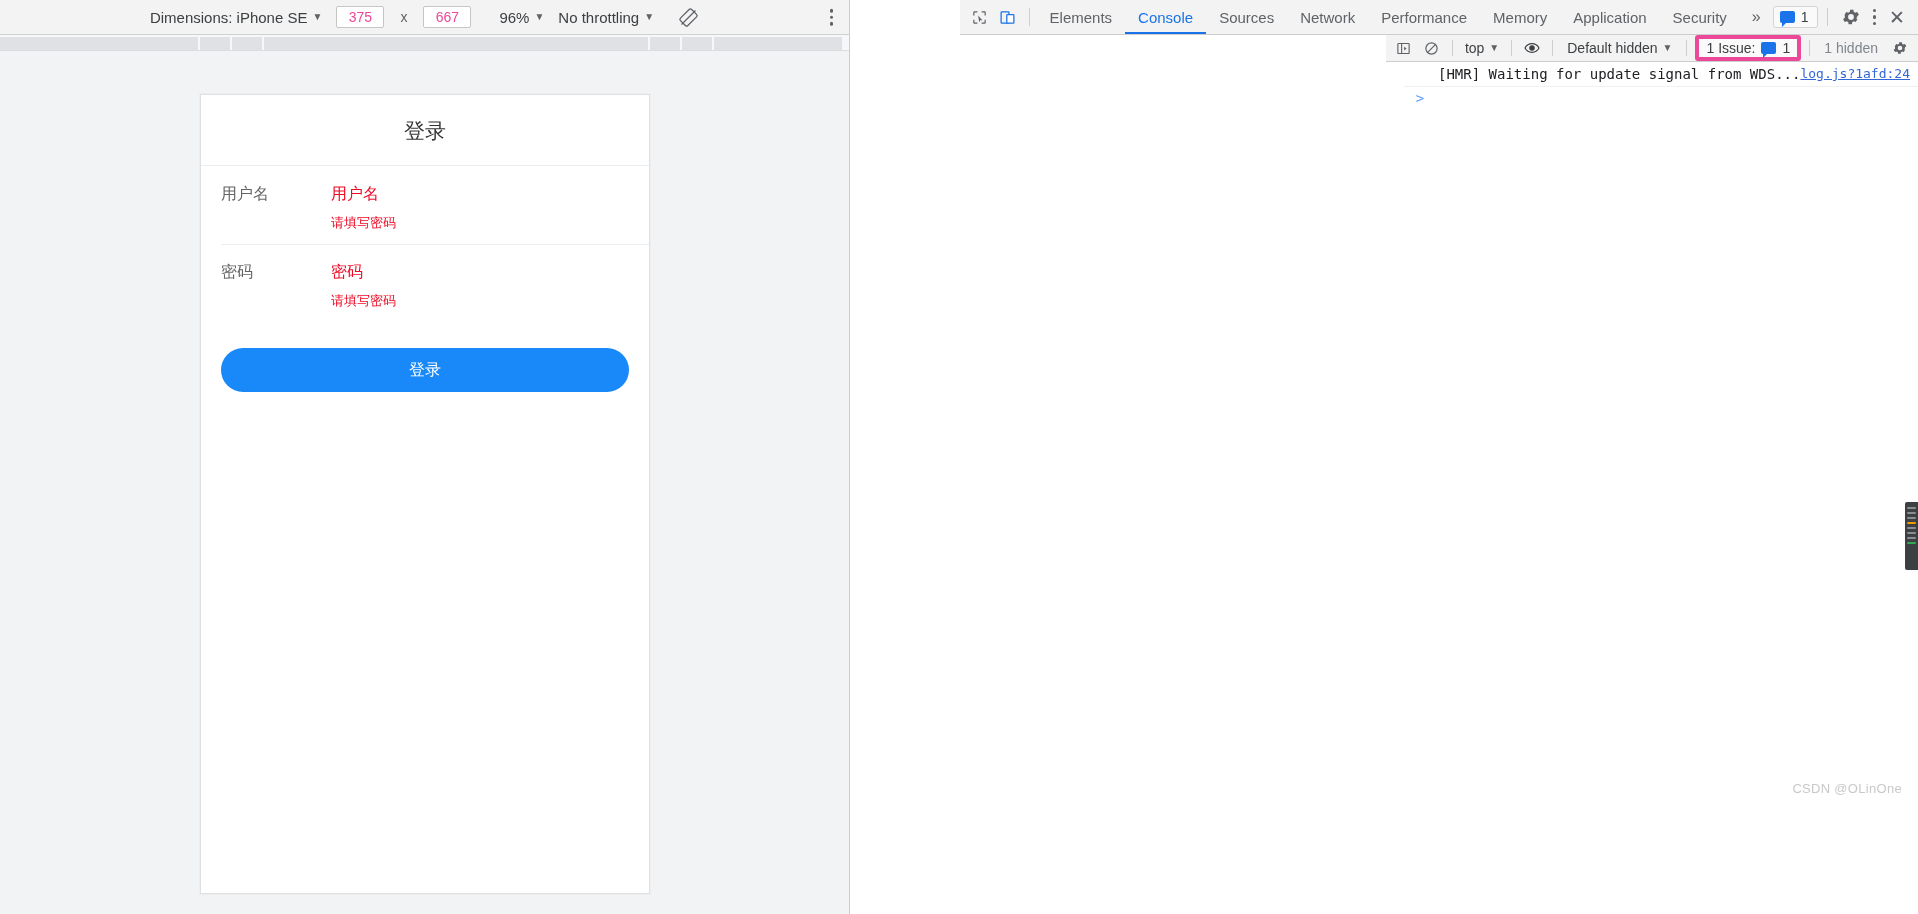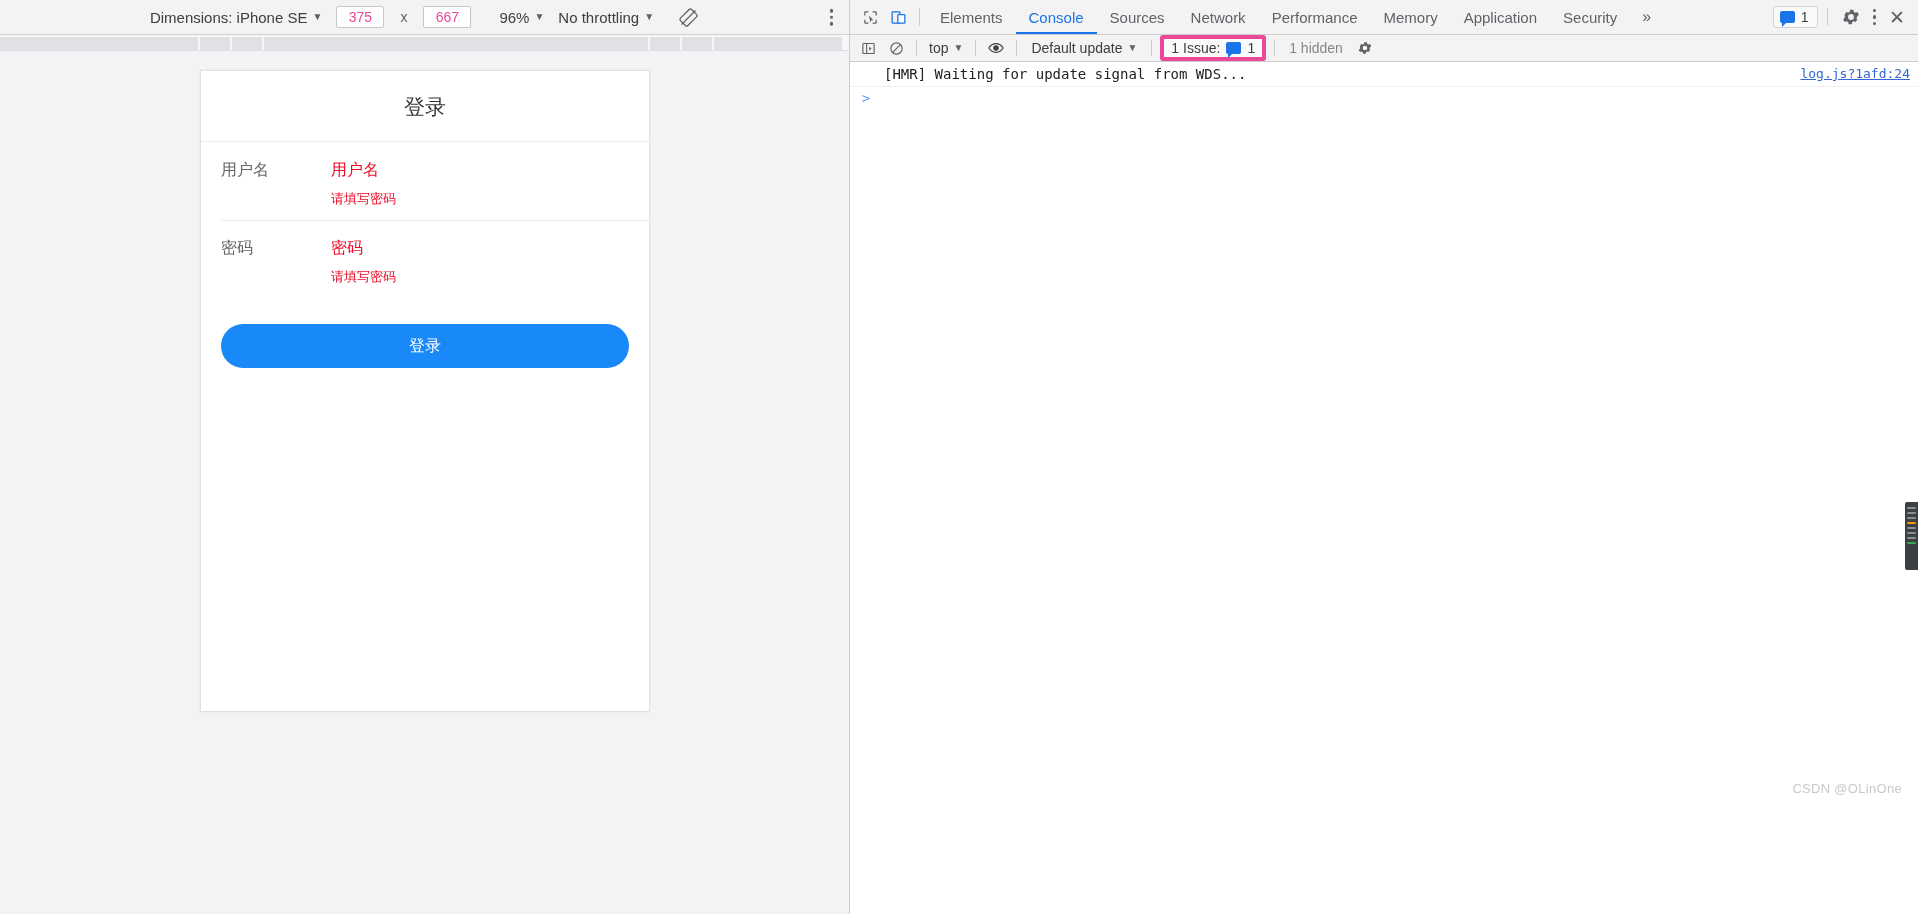--- a/index.html
+++ b/index.html
@@ -57,22 +57,22 @@
   .ruler-seg { height: 13px; background: #dfe1e5; border-right: 2px solid #f6f7f8; }
 
   
   .device-stage {
     flex: 1; position: relative;
     background: linear-gradient(#f1f3f4, #f1f3f4);
     overflow: hidden;
   }
   .device-frame {
     position: absolute;
-    left: 200px; top: 19px;
-    width: 450px; height: 642px;
+    left: 200px; top: 43px;
+    width: 450px; height: 800px;
     background: #ffffff;
     border: 1px solid #e0e0e0;
     box-shadow: 0 0 0 1px rgba(0,0,0,0.02);
     overflow: hidden;
   }
 
   
   .m-page { width: 100%; height: 100%; background: #fff; }
   .m-title {
     text-align: center;
@@ -123,20 +123,21 @@
     margin-left: 119px;
     font-family: "DejaVu Sans", "Liberation Sans", sans-serif;
   }
 
   
   .devtools {
     width: 1068px; height: 804px;
     background: #ffffff;
     display: flex; flex-direction: column;
     position: relative;
+    align-items: flex-end;
   }
   .tabbar {
     height: 35px; min-height: 35px;
     background: #f3f3f3;
     border-bottom: 1px solid #cdcdcd;
     display: flex; align-items: center;
     padding-left: 6px;
     font-size: 15px;
   }
   .tb-icon {
@@ -383,21 +384,21 @@
       </div>
       <div class="ct-sep"></div>
       <div class="ct-btn">
         <svg width="16" height="16" viewBox="0 0 24 24" fill="none" stroke="#3c4043" stroke-width="1.7">
           <path d="M1.5 12S5 5.5 12 5.5 22.5 12 22.5 12 19 18.5 12 18.5 1.5 12 1.5 12z"></path>
           <circle cx="12" cy="12" r="3.3" fill="#3c4043"></circle>
         </svg>
       </div>
       <div class="ct-sep"></div>
       <div class="levels">
-        <span>Default update</span>
+        <span>Default hidden</span>
         <span class="caret">▼</span>
       </div>
       <div class="ct-sep"></div>
       <div class="issues-btn">
         <span>1 Issue:</span>
         <span class="chat-ico"></span>
         <span>1</span>
       </div>
       <div class="ct-sep"></div>
       <span class="hidden-cnt">1 hidden</span>

